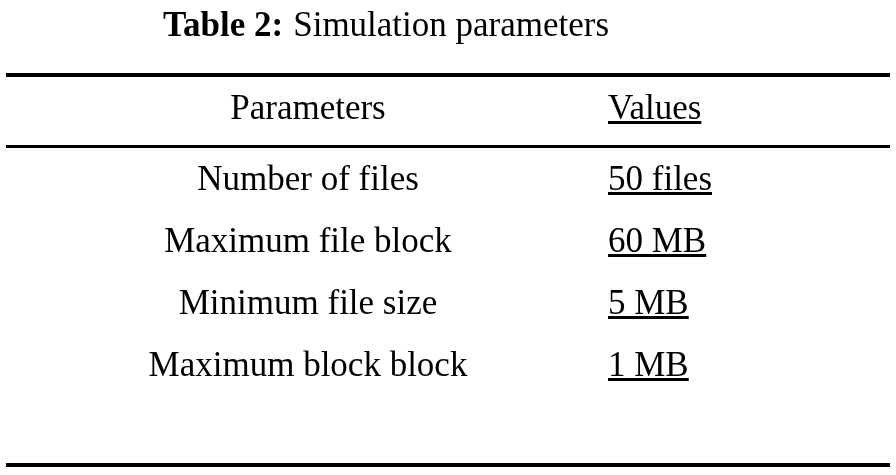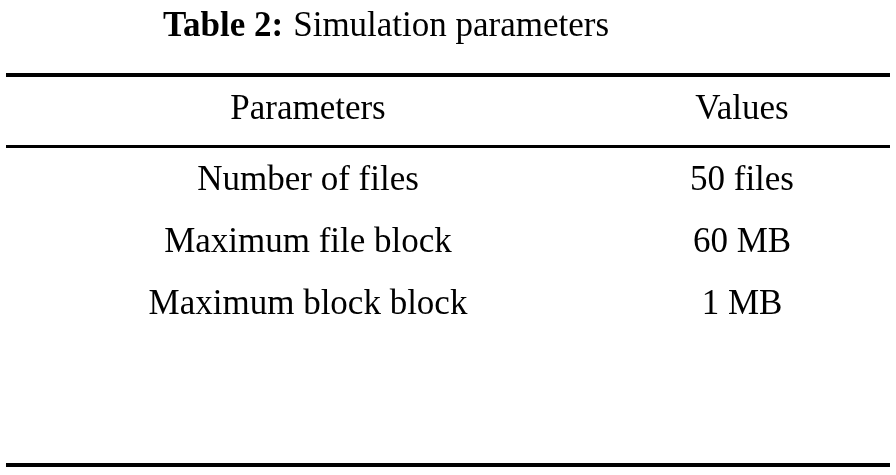--- a/index.html
+++ b/index.html
@@ -70,21 +70,21 @@
   .tbl th, .tbl td {
     padding: 0;
     font-weight: normal;
     font-size: 35px;
     line-height: 62px;
     height: 62px;
     vertical-align: baseline;
     white-space: nowrap;
   }
   .tbl th.h-param, .tbl td.v-param { text-align: center; }
-  .tbl th.h-value, .tbl td.v-value { text-align: center; }
+  .tbl th.h-value, .tbl td.v-value { text-align: left; text-decoration: underline; }
 
   .head-row th { height: 60px; line-height: 60px; }
   .body-start td { padding-top: 10px; }
 </style>
 </head>
 <body>
 
 <div class="table-figure">
 
   <div class="caption">
@@ -109,19 +109,23 @@
     <tbody>
       <tr class="body-start">
         <td class="v-param">Number of files</td>
         <td class="v-value">50 files</td>
       </tr>
       <tr>
         <td class="v-param">Maximum file block</td>
         <td class="v-value">60 MB</td>
       </tr>
       <tr>
+        <td class="v-param">Minimum file size</td>
+        <td class="v-value">5 MB</td>
+      </tr>
+      <tr>
         <td class="v-param">Maximum block block</td>
         <td class="v-value">1 MB</td>
       </tr>
     </tbody>
   </table>
 
 </div>
 
 </body></html>

